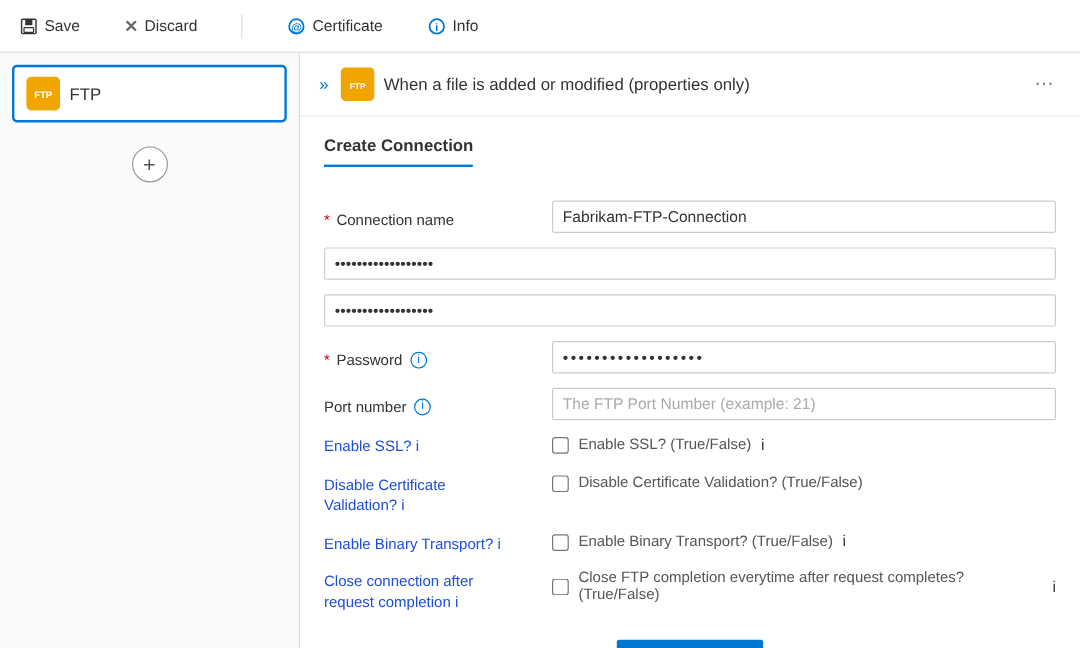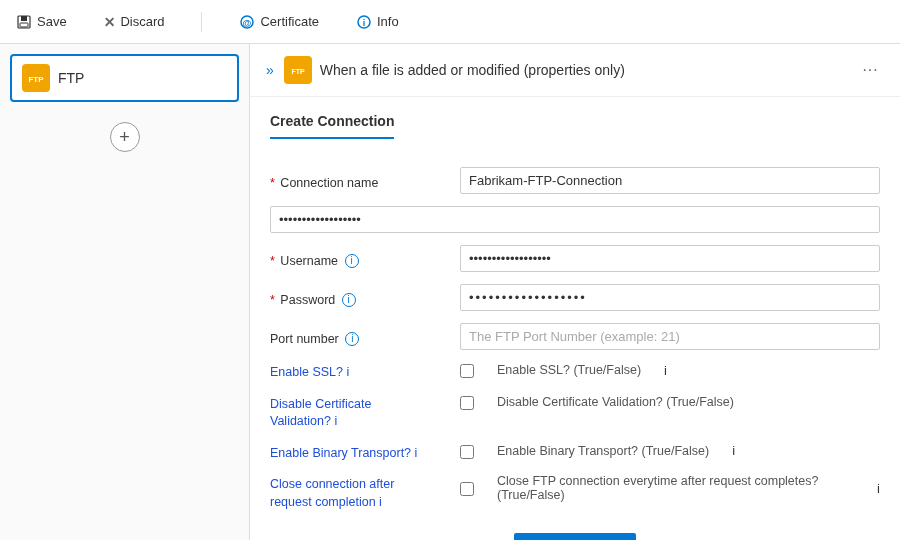--- a/index.html
+++ b/index.html
@@ -101,21 +101,21 @@
     }
     .field-input::placeholder { color: #aaa; }
 
     
     .checkbox-row {
       display: flex; align-items: flex-start; margin-bottom: 12px; gap: 10px;
     }
     .checkbox-label {
       width: 180px; flex-shrink: 0; font-size: 12.5px; color: #1d4ed8; padding-top: 2px; line-height: 1.4;
     }
-    .checkbox-input-wrap { display: flex; align-items: center; gap: 23px; flex: 1; }
+    .checkbox-input-wrap { display: flex; align-items: center; gap: 8px; flex: 1; }
     .checkbox-input-wrap input[type="checkbox"] {
       width: 14px; height: 14px; cursor: pointer; flex-shrink: 0; margin-top: 2px;
     }
     .checkbox-text { font-size: 12.5px; color: #555; }
 
     
     .create-btn-row { display: flex; justify-content: center; padding: 10px 0 4px; }
     .create-btn {
       background: #0078d4; color: #fff; border: none;
       padding: 8px 40px; font-size: 14px; border-radius: 2px;
@@ -200,25 +200,20 @@
         </div>
       </div>
 
       <div class="form-row">
         <div class="field-input-wrap">
           <input class="field-input" type="password" value="******************" style="">
         </div>
       </div>
 
       <div class="form-row">
-        <div class="field-label">
-          <span class="required">*</span>
-          <span>Username</span>
-          <span class="info-icon">i</span>
-        </div>
         <div class="field-input-wrap">
           <input class="field-input" type="password" value="******************" style="">
         </div>
       </div>
 
       <div class="form-row">
         <div class="field-label">
           <span class="required">*</span>
           <span>Password</span>
           <span class="info-icon">i</span>
@@ -274,21 +269,21 @@
         </div>
       </div>
 
       <div class="checkbox-row">
         <div class="checkbox-label" style="line-height:1.4;">
           Close connection after<br>request completion
           <span class="info-icon">i</span>
         </div>
         <div class="checkbox-input-wrap">
           <input type="checkbox" style="">
-          <span class="checkbox-text">Close FTP connection everytime after request completes? (True/False)</span>
+          <span class="checkbox-text">Close FTP completion everytime after request completes? (True/False)</span>
           <span class="info-icon">i</span>
         </div>
       </div>
 
       
       <div class="create-btn-row">
         <button class="create-btn">Create</button>
       </div>
 
     </div>

